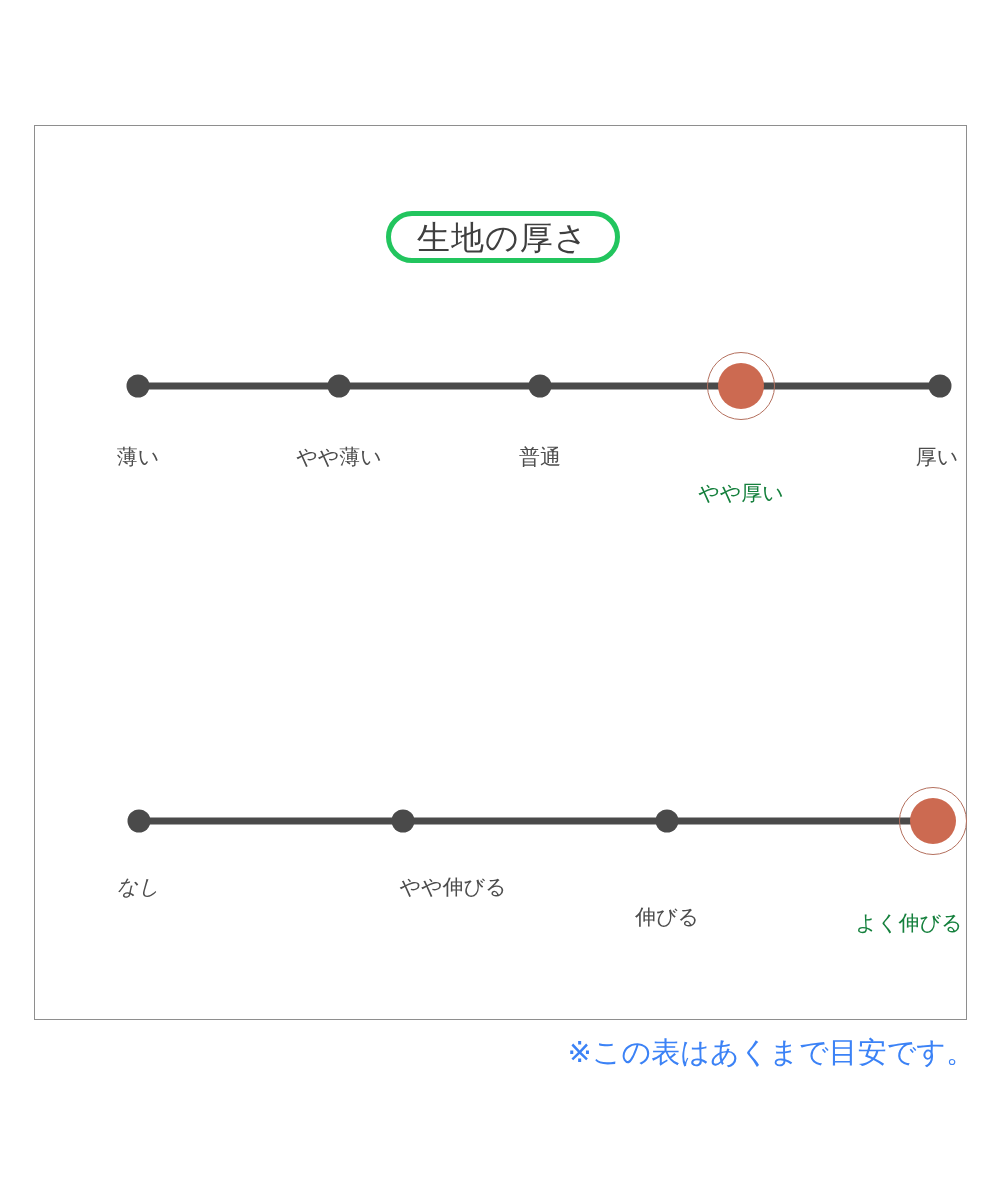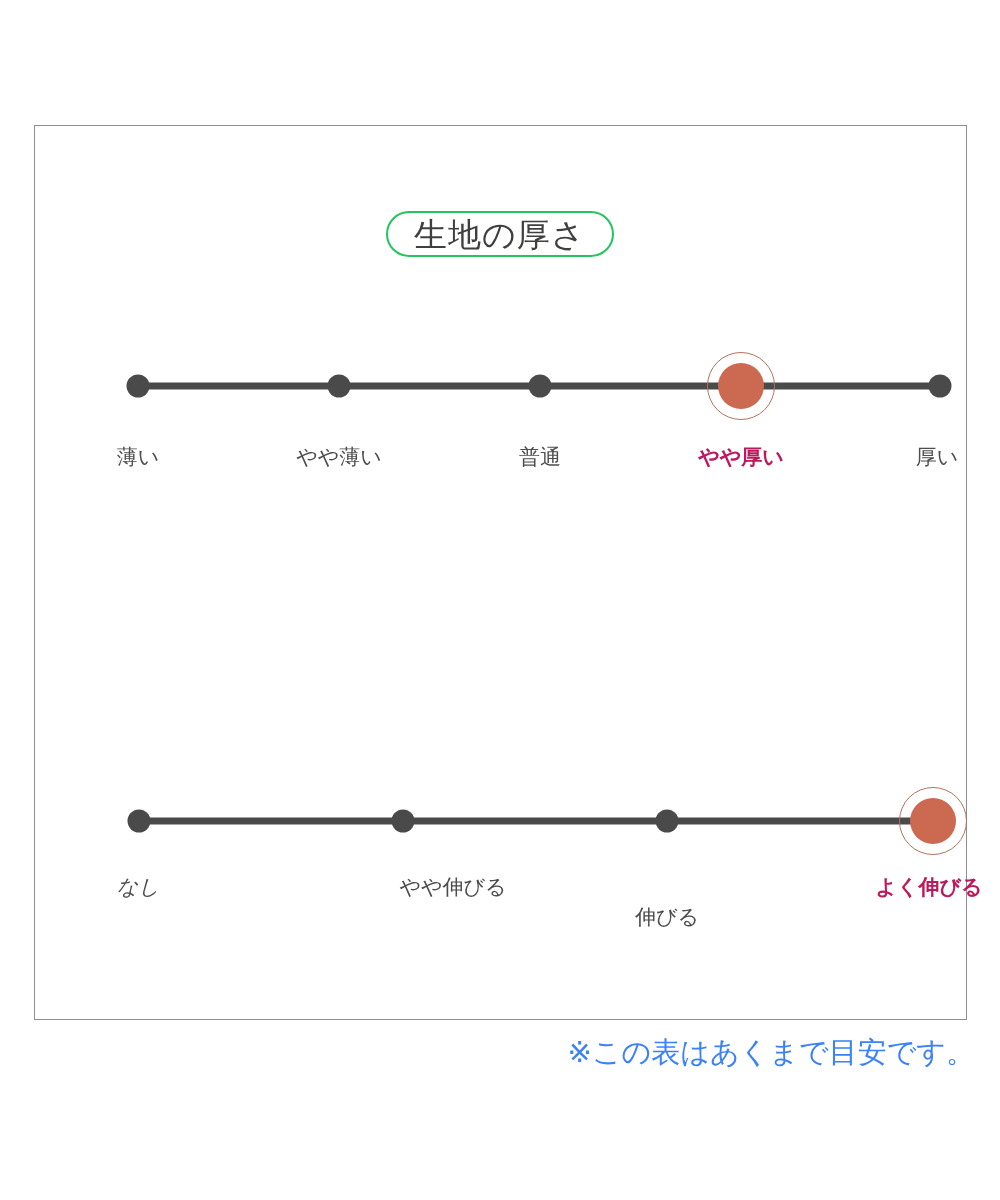--- a/index.html
+++ b/index.html
@@ -23,22 +23,22 @@
     width: 933px;
     height: 895px;
     border: 1px solid #8e8e8e;
     box-sizing: border-box;
     background: #ffffff;
   }
 
   
   .pill {
     position: absolute;
-    height: 46px;
-    border: 2px solid #22c55e;
+    height: 52px;
+    border: 5px solid #22c55e;
     border-radius: 28px;
     box-sizing: border-box;
     display: flex;
     align-items: center;
     justify-content: center;
     padding: 0 26px;
     background: #ffffff;
     white-space: nowrap;
   }
   .pill-text {
@@ -88,22 +88,23 @@
   
   .tick-label {
     position: absolute;
     font-size: 21px;
     color: #4d4d4d;
     white-space: nowrap;
     transform: translateX(-50%);
     line-height: 1;
   }
   .tick-label.active {
-    font-weight: bold;
-    color: #be185d;
+    font-weight: normal;
+    color: #15803d;
+    margin-top: 36px;
   }
 
   
   .footnote {
     position: absolute;
     right: 25px;
     top: 1038px;
     font-size: 29px;
     color: #3b82f6;
     white-space: nowrap;
@@ -143,17 +144,17 @@
     <div class="dot" style="left:35px;"></div>
     <div class="dot" style="left:299px;"></div>
     <div class="dot" style="left:563px;"></div>
     <div class="dot active" style="left:829px;"></div>
     <div class="dot-ring" style="left:829px;"></div>
   </div>
 
   <div class="tick-label" style="left:103px; top:750px;font-style:italic;">なし</div>
   <div class="tick-label" style="left:384px; top:750px;margin-left:34px;">やや伸びる</div>
   <div class="tick-label" style="left:632px; top:780px;">伸びる</div>
-  <div class="tick-label active" style="left:894px; top:750px;">よく伸びる</div>
+  <div class="tick-label active" style="left:874px; top:750px;">よく伸びる</div>
 
 </div>
 
 <div class="footnote">※この表はあくまで目安です。</div>
 
 </body></html>

